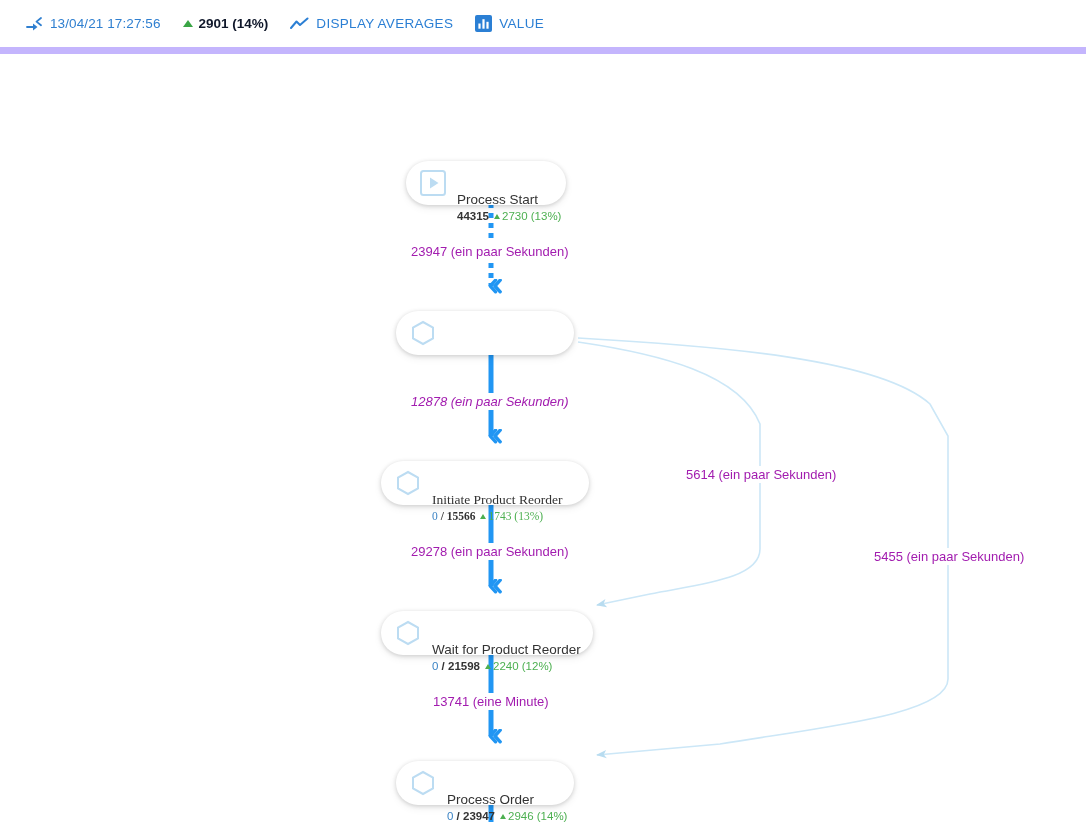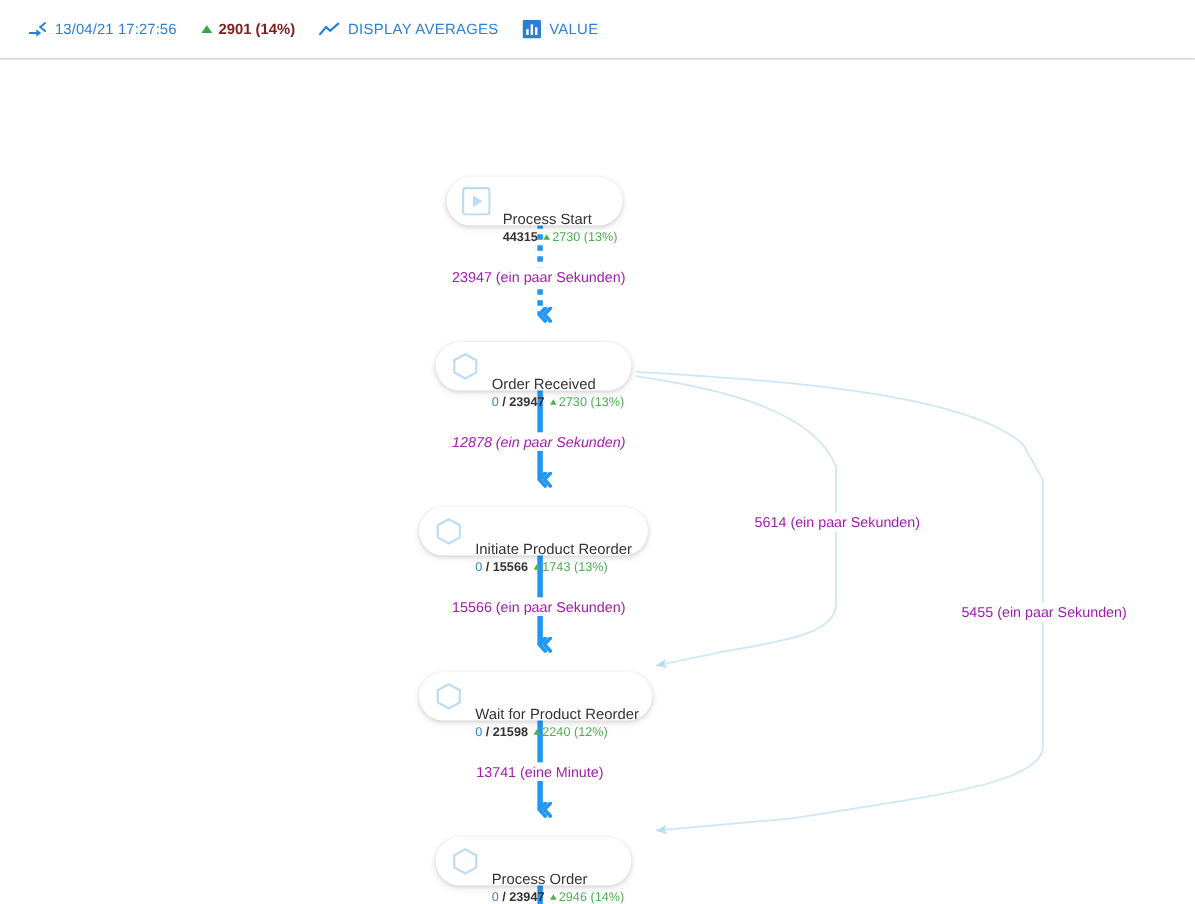--- a/index.html
+++ b/index.html
@@ -16,21 +16,21 @@
   }
 
   
   #toolbar {
     position: absolute;
     left: 0;
     top: 0;
     width: 1086px;
     height: 54px;
     background: #ffffff;
-    border-bottom: 1px solid #c4b5fd;
+    border-bottom: 7px solid #c4b5fd;
     box-sizing: border-box;
     display: flex;
     align-items: center;
     padding-left: 26px;
     z-index: 40;
   }
   .tb-item {
     display: flex;
     align-items: center;
     height: 54px;
@@ -42,21 +42,21 @@
     align-items: center;
     justify-content: center;
     margin-right: 7px;
   }
   .tb-label {
     font-size: 13.5px;
     letter-spacing: .1px;
   }
   .tb-link { color: #2f7fd0; }
   .tb-link-strong { color: #2b7fd4; font-weight: 500; font-size: 13.5px; letter-spacing: .3px; }
-  .tb-green { color: #7f1d1d; font-weight: bold; font-size: 13.5px; }
+  .tb-green { color: #0f172a; font-weight: bold; font-size: 13.5px; }
   .tri-up {
     width: 0; height: 0;
     border-left: 5px solid transparent;
     border-right: 5px solid transparent;
     border-bottom: 7px solid #3aa545;
     margin-right: 6px;
   }
 
   
   #canvas {
@@ -231,30 +231,23 @@
       </span>
     </span>
   </div>
 
   <div class="node" style="left:396px; top:257px; width:178px;">
     <span class="node-icon">
       <svg width="28" height="28" viewBox="0 0 28 28">
         <polygon points="14,3 24,8.5 24,19.5 14,25 4,19.5 4,8.5" fill="#ffffff" stroke="#bcdcf2" stroke-width="2"></polygon>
       </svg>
     </span>
-    <span class="node-text">
-      <span class="node-title">Order Received</span>
-      <span class="node-stats">
-        <span class="st-blue">0</span>
-        <span class="st-dark">/ 23947</span><span class="st-caret"></span><span class="st-green">2730 (13%)</span>
-      </span>
-    </span>
-  </div>
-
-  <div class="node" style="left:381px; top:407px; width:208px;">
+  </div>
+
+  <div class="node" style="left:381px; top:407px; width:208px;font-family:Liberation Serif, serif;">
     <span class="node-icon">
       <svg width="28" height="28" viewBox="0 0 28 28">
         <polygon points="14,3 24,8.5 24,19.5 14,25 4,19.5 4,8.5" fill="#ffffff" stroke="#bcdcf2" stroke-width="2"></polygon>
       </svg>
     </span>
     <span class="node-text">
       <span class="node-title">Initiate Product Reorder</span>
       <span class="node-stats">
         <span class="st-blue">0</span>
         <span class="st-dark">/ 15566</span><span class="st-caret"></span><span class="st-green">1743 (13%)</span>
@@ -287,18 +280,18 @@
       <span class="node-title">Process Order</span>
       <span class="node-stats">
         <span class="st-blue">0</span>
         <span class="st-dark">/ 23947</span><span class="st-caret"></span><span class="st-green">2946 (14%)</span>
       </span>
     </span>
   </div>
 
   <div class="edge-label" style="left:405px; top:189px;">23947 (ein paar Sekunden)</div>
   <div class="edge-label" style="left:405px; top:339px;font-style:italic;">12878 (ein paar Sekunden)</div>
-  <div class="edge-label" style="left:405px; top:489px;">15566 (ein paar Sekunden)</div>
+  <div class="edge-label" style="left:405px; top:489px;">29278 (ein paar Sekunden)</div>
   <div class="edge-label" style="left:427px; top:639px;">13741 (eine Minute)</div>
   <div class="edge-label" style="left:680px; top:412px;">5614 (ein paar Sekunden)</div>
   <div class="edge-label" style="left:868px; top:494px;">5455 (ein paar Sekunden)</div>
 
 </div>
 
 </body></html>

